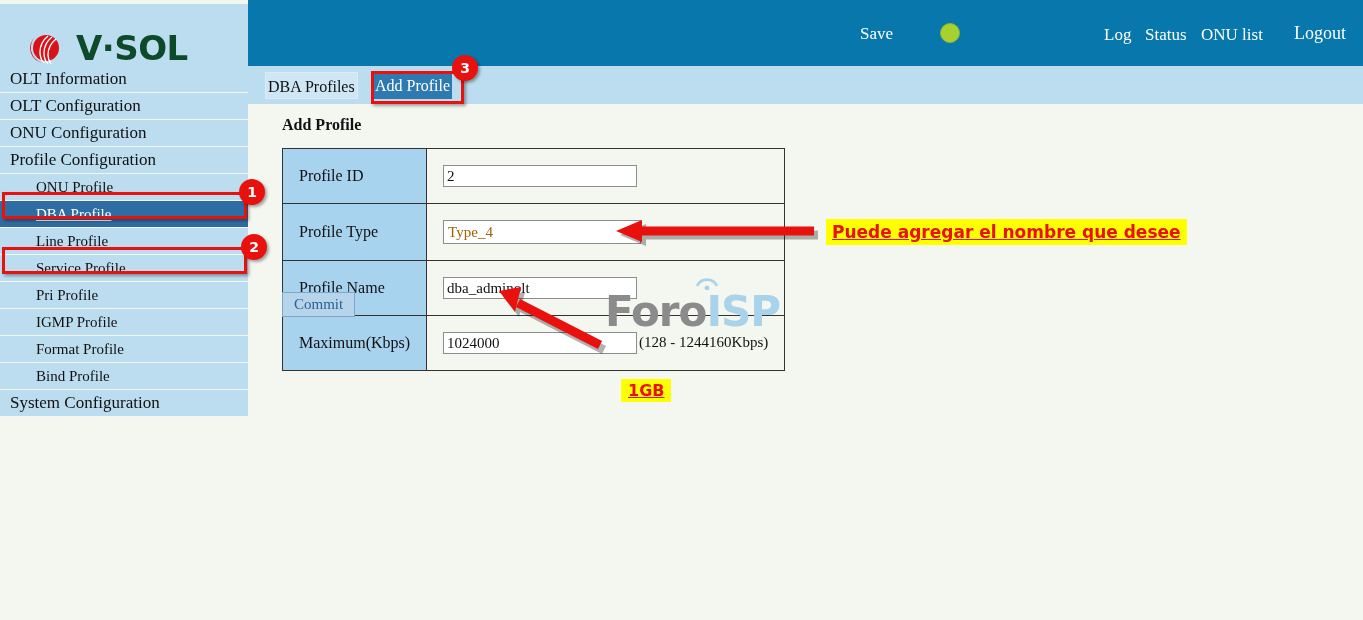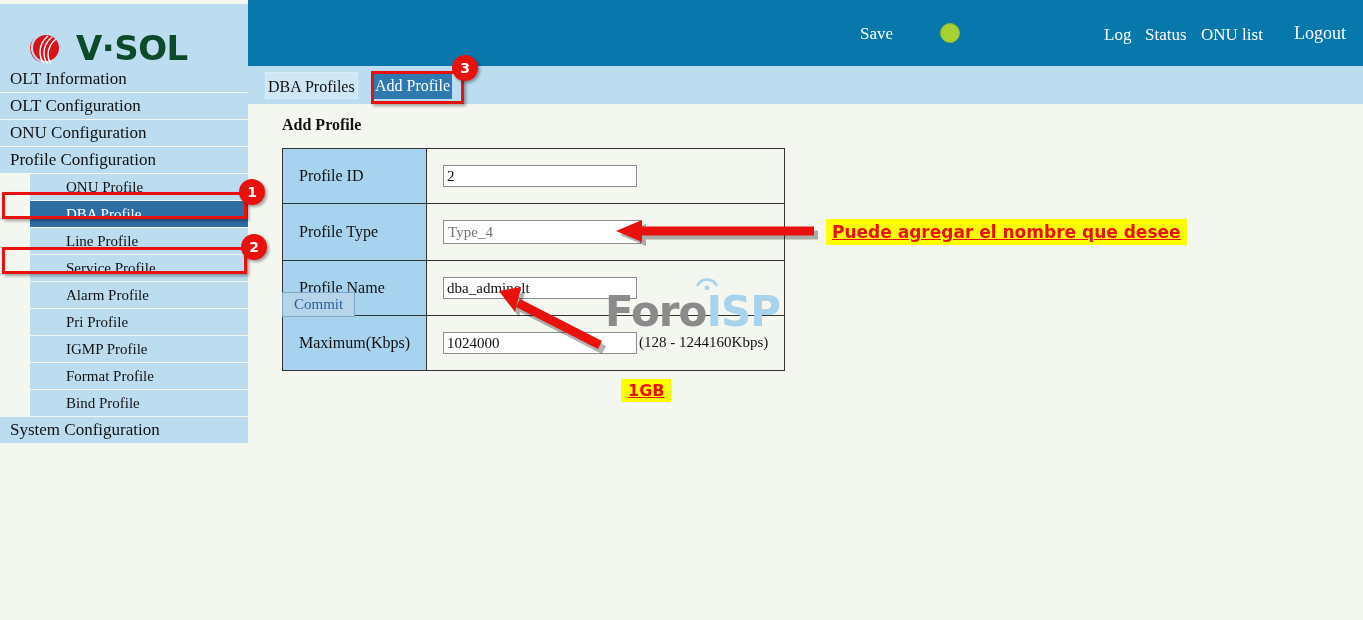--- a/index.html
+++ b/index.html
@@ -56,24 +56,24 @@
   .nav-item {
     height: 26px; line-height: 26px;
     background: #bcddf0;
     color: #111; font-size: 17px;
     padding-left: 10px;
     margin-bottom: 1px;
     cursor: pointer;
     white-space: nowrap;
   }
   .nav-item.sub {
-    font-size: 15px; padding-left: 36px; margin-left: 30px;
+    font-size: 15px; padding-left: 36px;
   }
   .nav-item.active {
-    background: #2e6da4; color: #ffffff;
+    background: #2e6da4; color: #ffffff; text-decoration: underline;
   }
 
   
   .tabstrip {
     position: absolute; left: 248px; top: 66px; width: 1115px; height: 38px;
     background: #bcddf0;
   }
   .tab {
     position: absolute; top: 6px; height: 27px; line-height: 27px;
     font-size: 16px; padding: 0 2px; cursor: pointer;
@@ -122,21 +122,21 @@
   td.fld input[type=text] {
     width: 194px; height: 22px;
     font-family: "Liberation Serif", serif; font-size: 15px;
     color: #111; padding: 1px 3px;
     border: 1px solid #8d8d8d; background: #ffffff;
     vertical-align: middle;
   }
   td.fld select {
     width: 198px; height: 24px;
     font-family: "Liberation Serif", serif; font-size: 15px;
-    color: #737373; background: #ffffff;
+    color: #a16207; background: #ffffff;
     border: 1px solid #8d8d8d;
     vertical-align: middle;
   }
   .hint { font-size: 15px; color: #111; margin-left: 2px; }
 
   .commit-btn {
     position: absolute; left: 34px; top: 188px;
     font-family: "Liberation Serif", serif;
     font-size: 15px; color: #2b5f95;
     background: #b6d4ea;
@@ -217,21 +217,20 @@
 
   <div class="sidebar" id="sidebar">
       <div class="nav-item">OLT Information</div>
       <div class="nav-item">OLT Configuration</div>
       <div class="nav-item">ONU Configuration</div>
       <div class="nav-item">Profile Configuration</div>
       <div class="nav-item sub">ONU Profile</div>
       <div class="nav-item sub active">DBA Profile</div>
       <div class="nav-item sub">Line Profile</div>
       <div class="nav-item sub">Service Profile</div>
-      <div class="nav-item sub">Alarm Profile</div>
       <div class="nav-item sub">Pri Profile</div>
       <div class="nav-item sub">IGMP Profile</div>
       <div class="nav-item sub">Format Profile</div>
       <div class="nav-item sub">Bind Profile</div>
       <div class="nav-item">System Configuration</div>
     </div>
 
   <div class="tabstrip">
     <div class="tab tab-inactive">DBA Profiles</div>
     <div class="tab tab-active">Add Profile</div>

